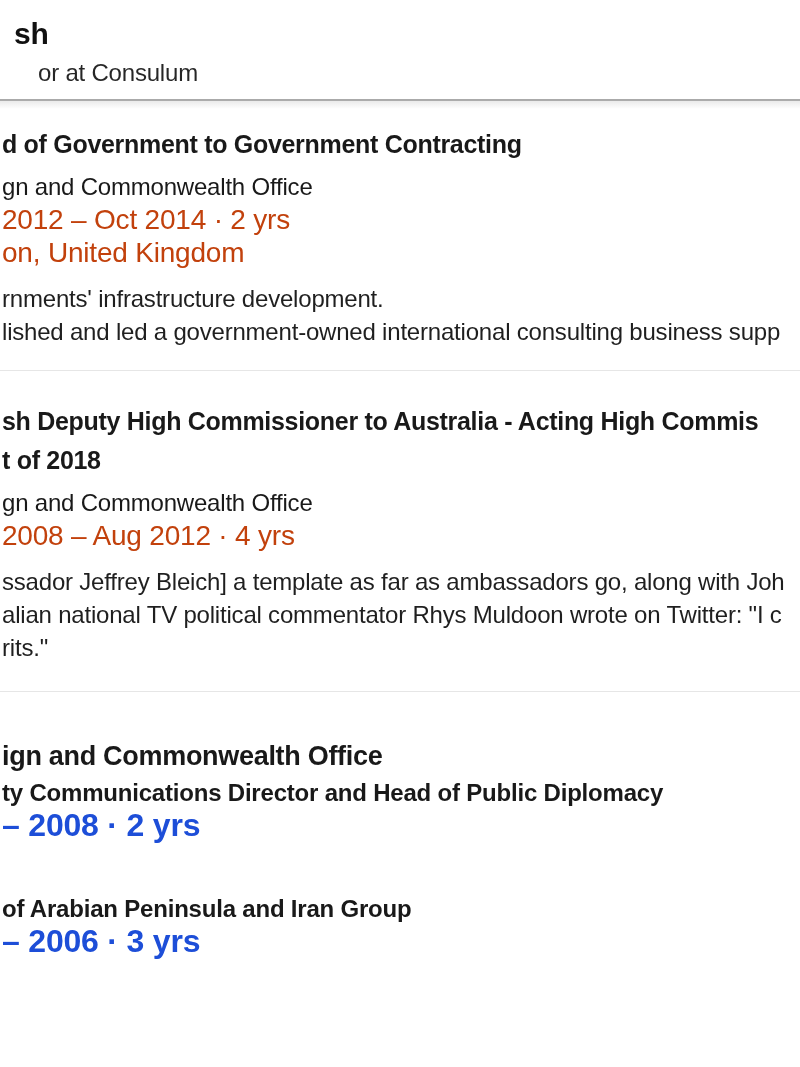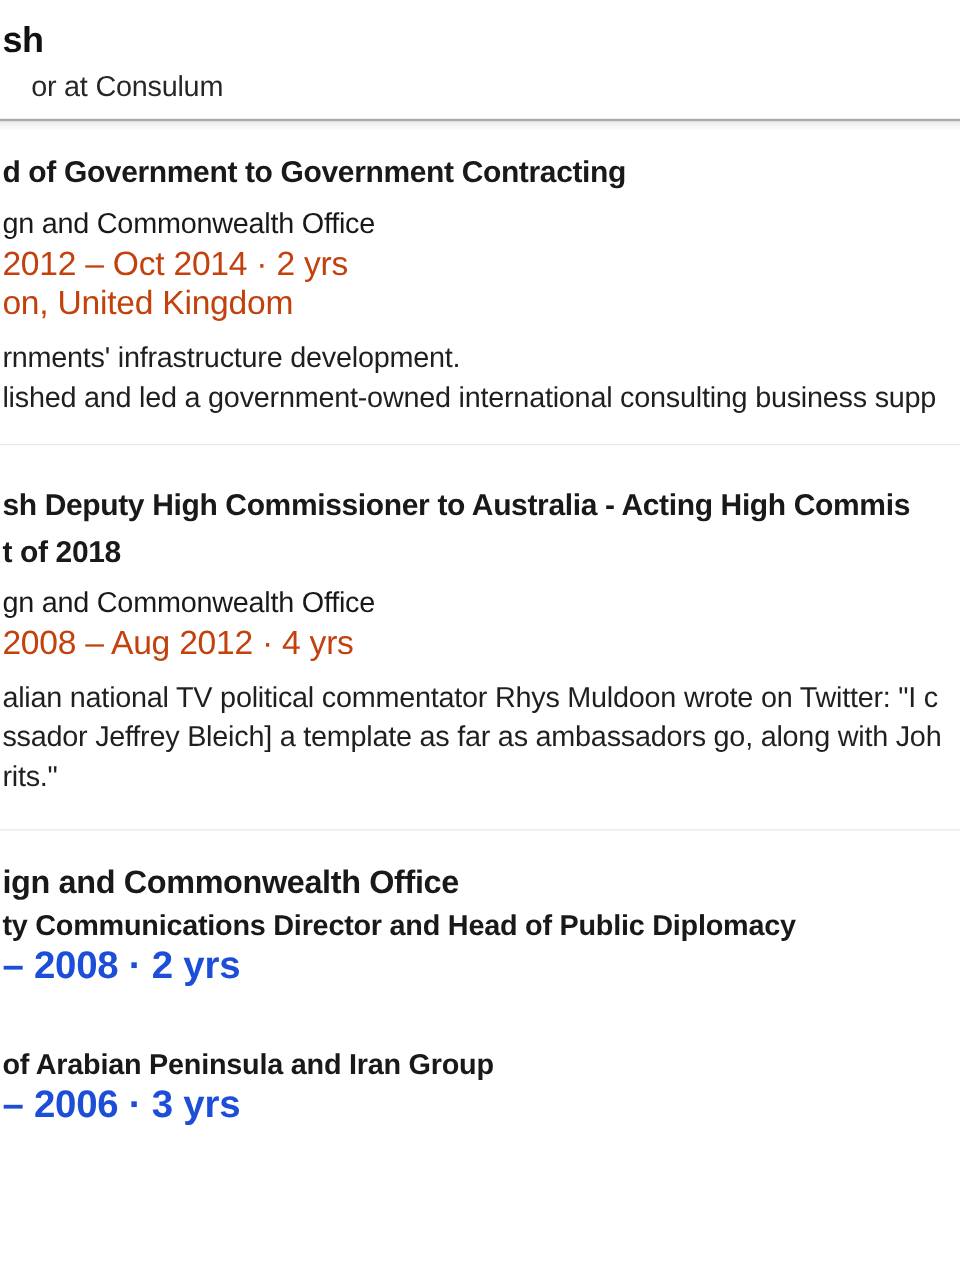--- a/index.html
+++ b/index.html
@@ -12,21 +12,21 @@
     height: 1067px;
     overflow: hidden;
     position: relative;
     font-family: "Liberation Sans", "DejaVu Sans", sans-serif;
     color: rgba(0,0,0,0.9);
   }
   .page { width: 800px; }
 
   
   .profile-header {
-    padding: 14px 0 10px 2px;
+    padding: 14px 0 10px 14px;
     background: #fff;
     border-bottom: 2px solid #bcbcbc;
     position: relative;
   }
   .profile-name {
     font-size: 30px;
     font-weight: 700;
     line-height: 40px;
     letter-spacing: -0.3px;
     color: #111;
@@ -102,21 +102,21 @@
   #entry-2 .entry-company { margin-top: 6px; }
   #entry-2 .entry-desc { margin-bottom: 27px; }
 
   
   .group-company {
     font-size: 27px;
     font-weight: 700;
     line-height: 40px;
     letter-spacing: -0.3px;
     color: #191919;
-    margin-top: 23px;
+    margin-top: 44px;
     white-space: nowrap;
   }
   .sub-role-title {
     font-size: 24px;
     font-weight: 700;
     line-height: 33px;
     letter-spacing: -0.2px;
     color: #191919;
     white-space: nowrap;
   }
@@ -156,22 +156,22 @@
   <div class="divider"></div>
 
   <div class="section" id="entry-2">
     <div class="entry-title">
       <div class="title-line">sh Deputy High Commissioner to Australia - Acting High Commis</div>
       <div class="title-line">t of 2018</div>
     </div>
     <div class="entry-company">gn and Commonwealth Office</div>
     <div class="entry-meta">2008 – Aug 2012 · 4 yrs</div>
     <div class="entry-desc">
+      <div class="desc-line">ssador Jeffrey Bleich] a template as far as ambassadors go, along with Joh</div>
       <div class="desc-line">alian national TV political commentator Rhys Muldoon wrote on Twitter: "I c</div>
-      <div class="desc-line">ssador Jeffrey Bleich] a template as far as ambassadors go, along with Joh</div>
       <div class="desc-line">rits."</div>
     </div>
   </div>
 
   <div class="divider"></div>
 
   <div class="section" id="group-section">
     <div class="group-company">ign and Commonwealth Office</div>
 
     <div id="sub-role-1">

